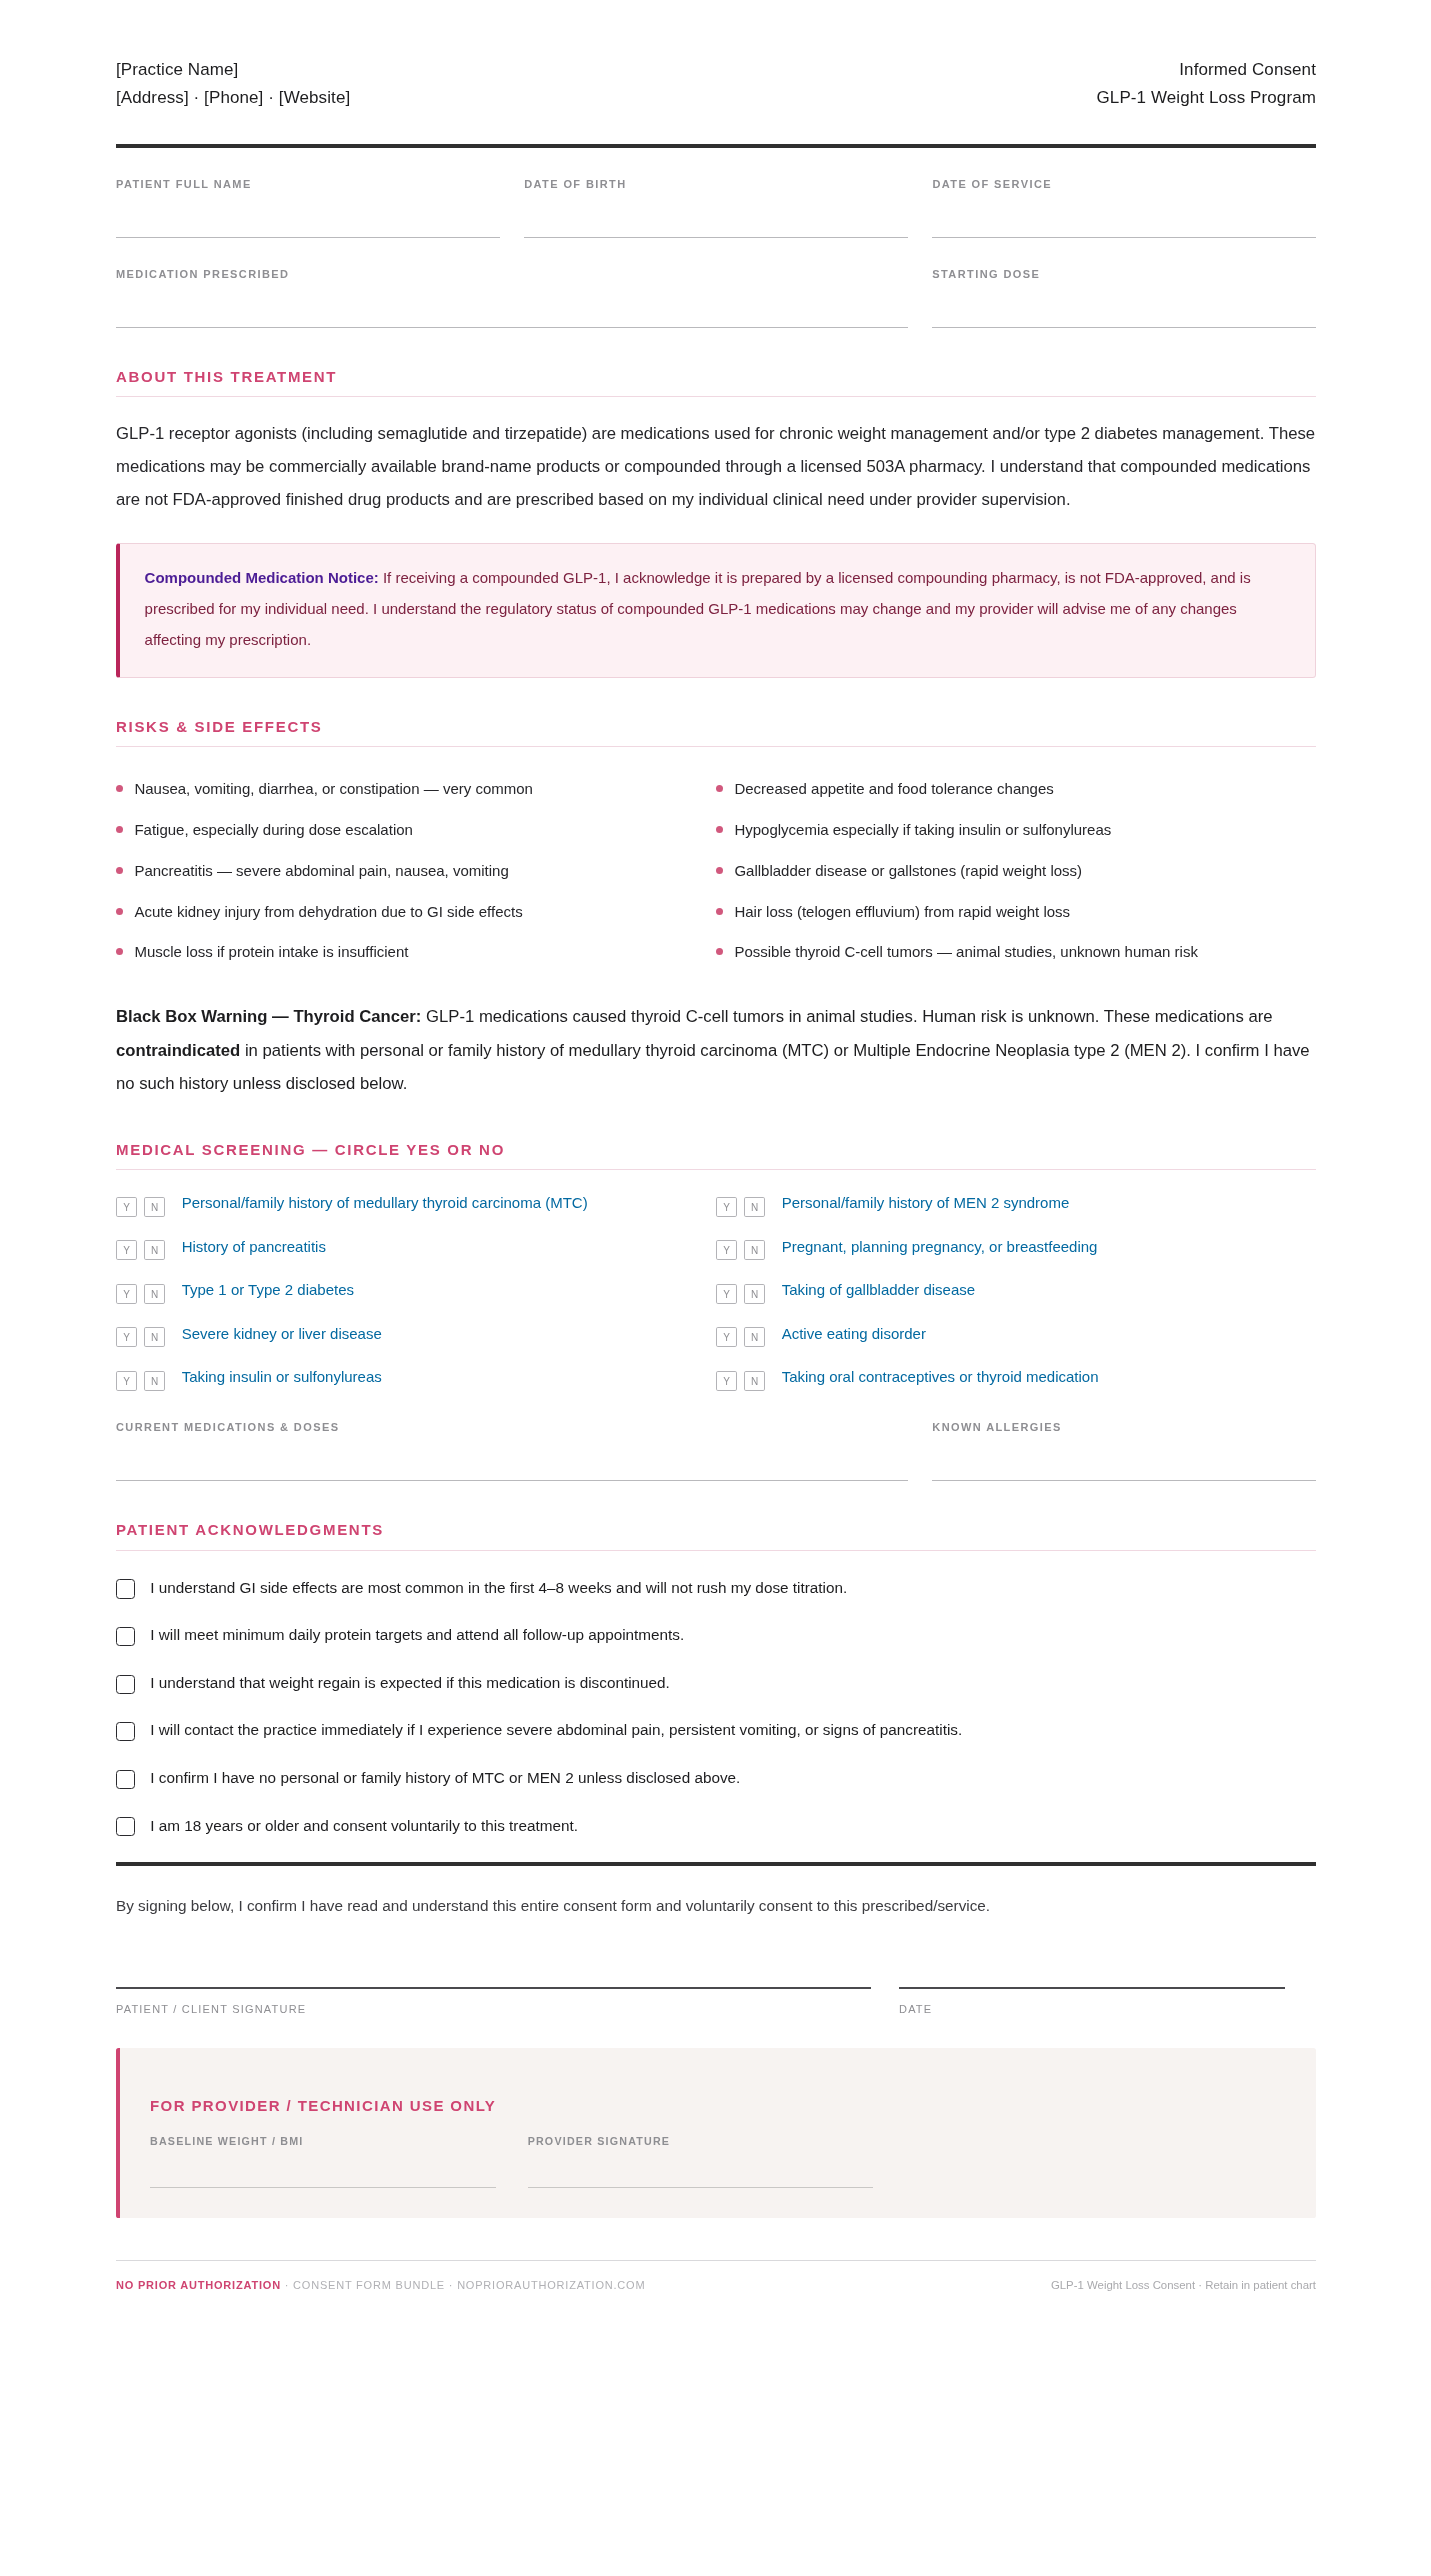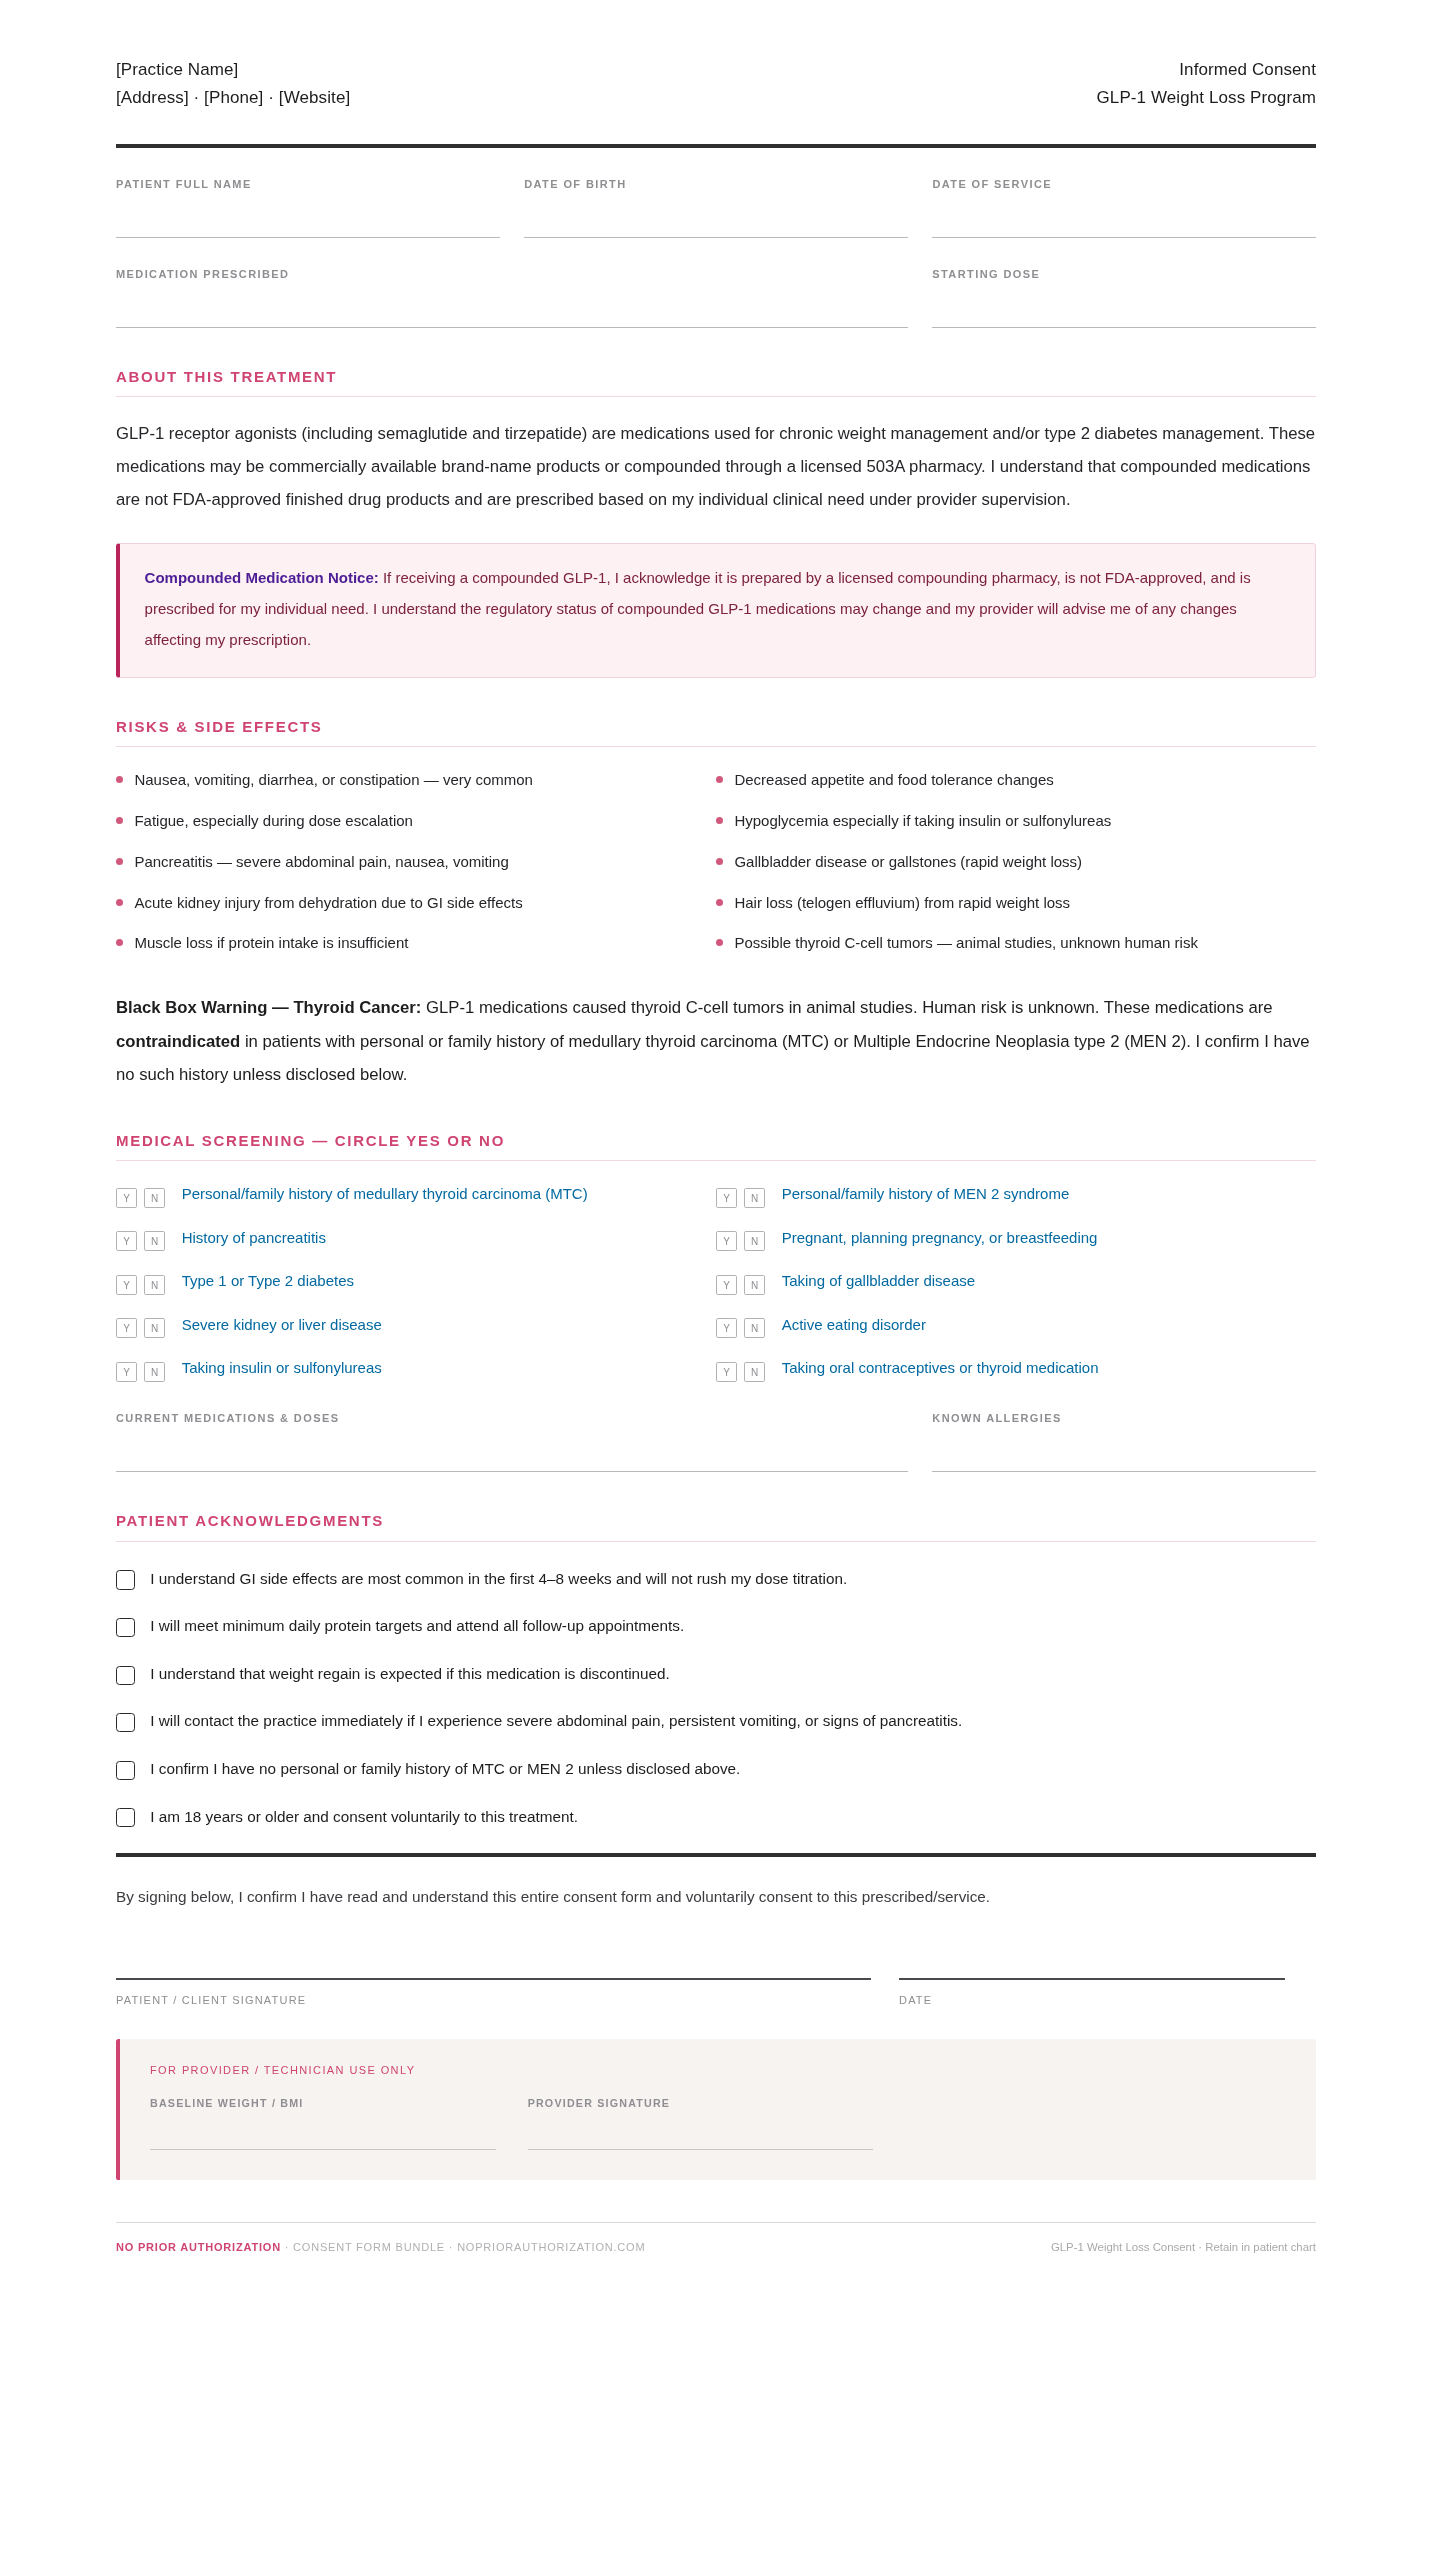--- a/index.html
+++ b/index.html
@@ -52,21 +52,21 @@
     border-radius:3.5px;
     padding:19.3px 26px 21px 24.6px;
   }
   .notice p { margin:0; font-size:15px; line-height:2.06; color:#7d2240; }
   .notice b { font-weight:700; color:#4c1d95; }
 
   
   .two-col { display:flex; margin-top:21px; }
   .col { width:50%; box-sizing:border-box; }
   .col.left { padding-right:26px; }
-  .bullet { display:flex; align-items:flex-start; margin-bottom:17.5px; }
+  .bullet { display:flex; align-items:flex-start; margin-bottom:17.5px;margin-top:9px; }
   .bullet .dot {
     width:7px; height:7px; border-radius:50%; background:#d1587d;
     margin:8px 11.4px 0 0; flex:0 0 auto;
   }
   .bullet .btxt { font-size:15px; line-height:1.55; color:#26262a; }
 
   
   .bbw { margin-top:19.3px; font-size:16.7px; line-height:2.0; color:#1d1d1f; }
   .bbw b { font-weight:700; }
 
@@ -106,22 +106,22 @@
     color:#8e8e92; text-transform:uppercase; margin-top:14px;
   }
 
   
   .prov {
     margin-top:33px; background:#f7f3f1;
     border-left:4.8px solid #cf4471; border-radius:2.6px;
     padding:24.6px 33px 30px 30px;
   }
   .prov-title {
-    font-size:11px; font-weight:400; letter-spacing:1.4px;
-    color:#cf4471; text-transform:uppercase;
+    font-size:15px; font-weight:700; letter-spacing:1.4px;
+    color:#cf4471; text-transform:uppercase;margin-top:24px;
   }
   .prov-row { display:flex; margin-top:21px; }
   .prov-f { width:33.33%; box-sizing:border-box; padding-right:32px; display:flex; flex-direction:column; }
   .prov-label {
     font-size:10.7px; font-weight:700; letter-spacing:1.2px;
     color:#8e8e92; text-transform:uppercase;
   }
   .prov-line { border-bottom:1.4px solid #c9c7c5; height:40px; }
 
   

